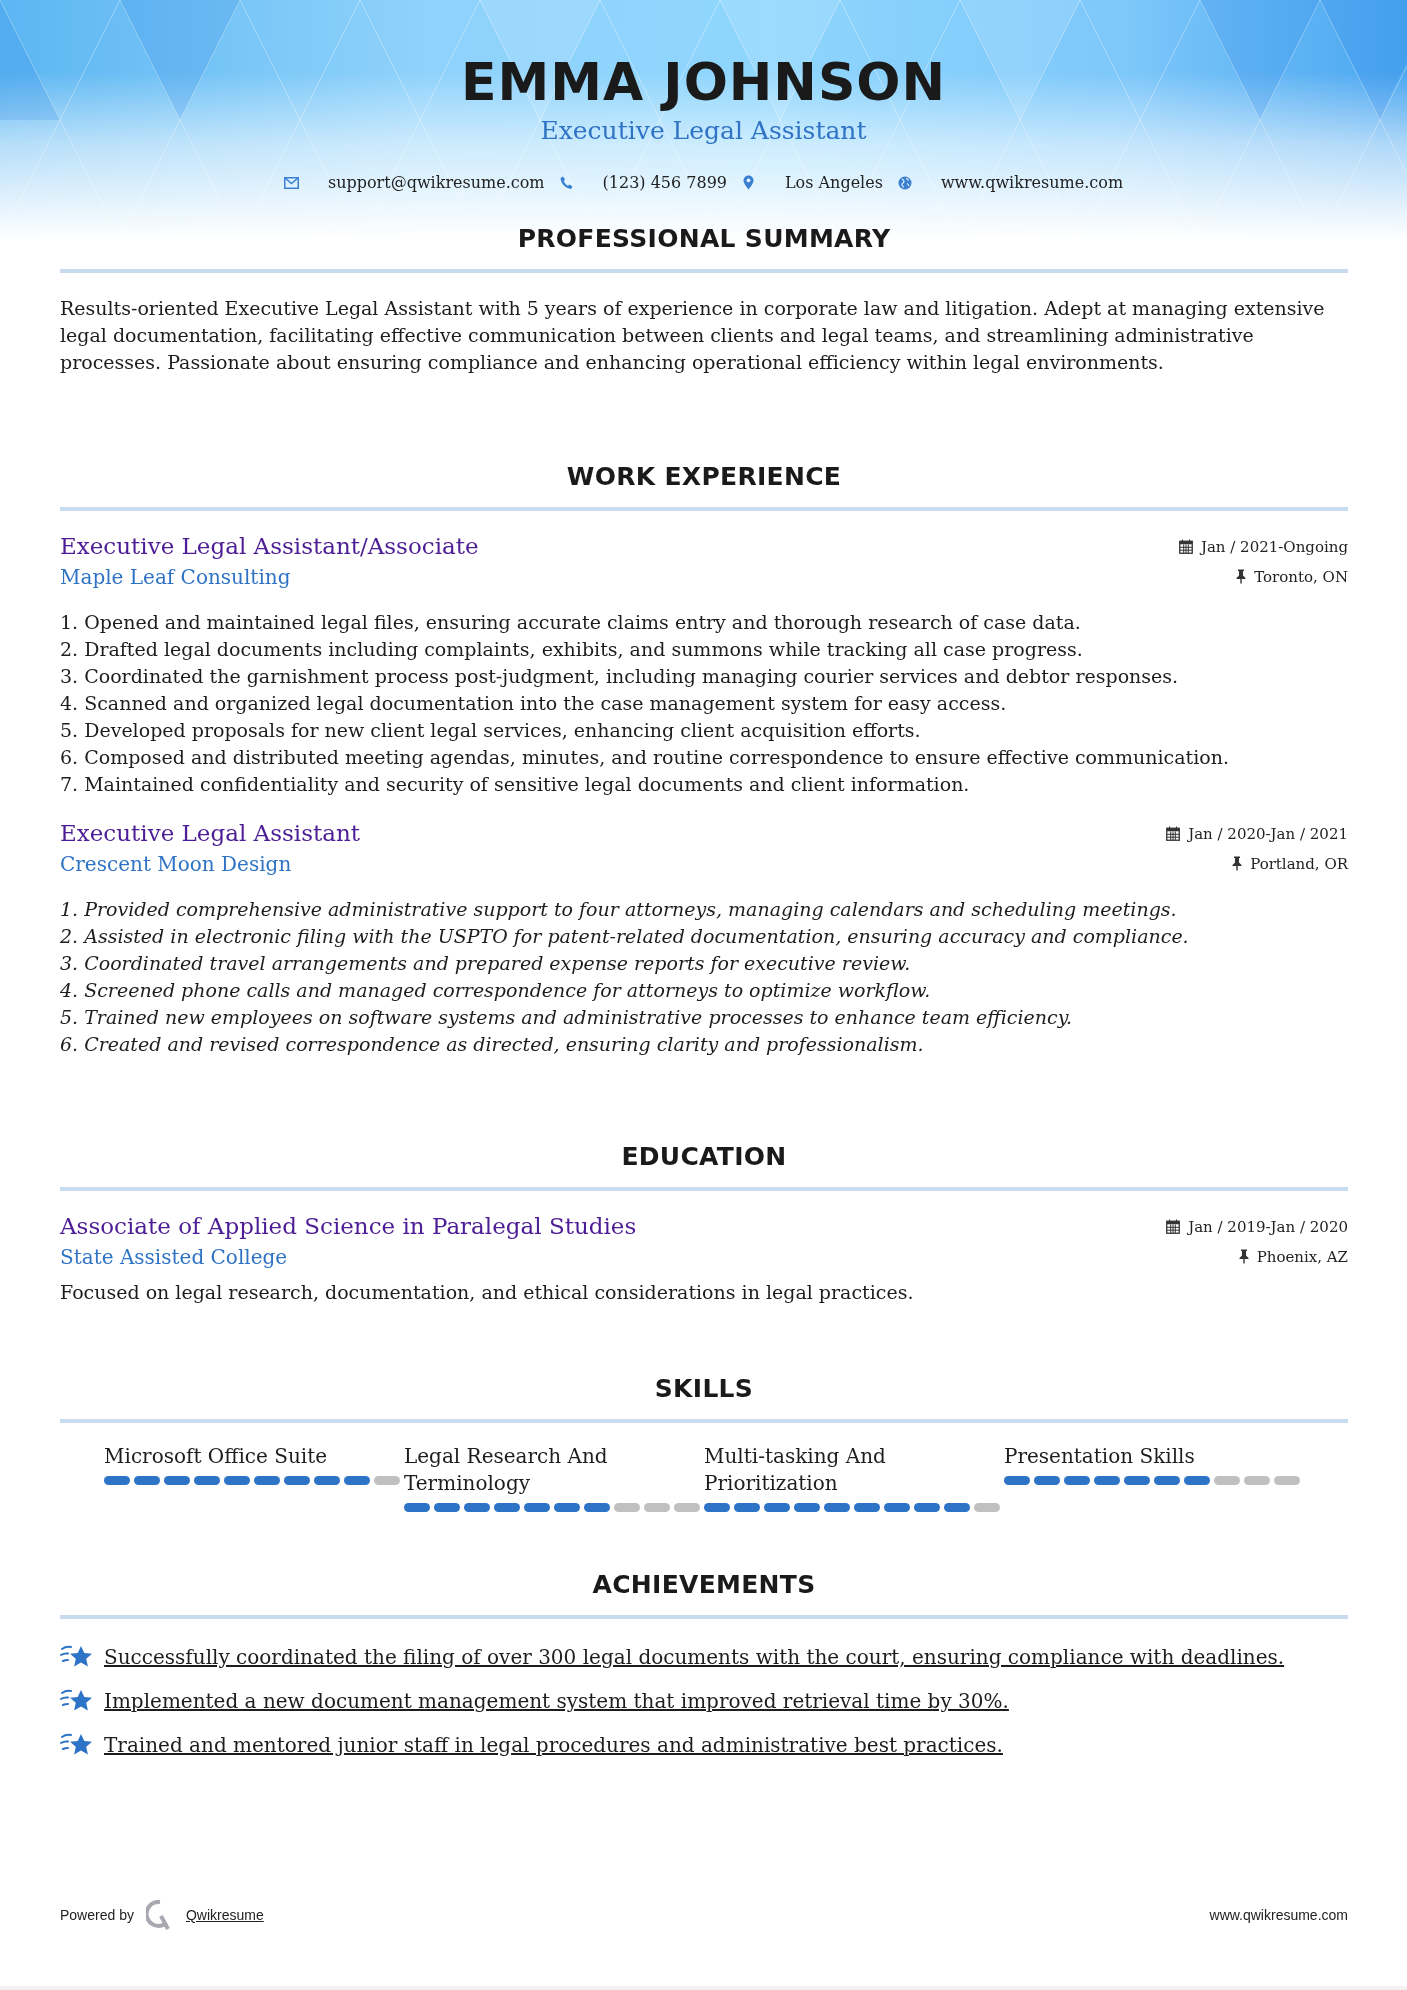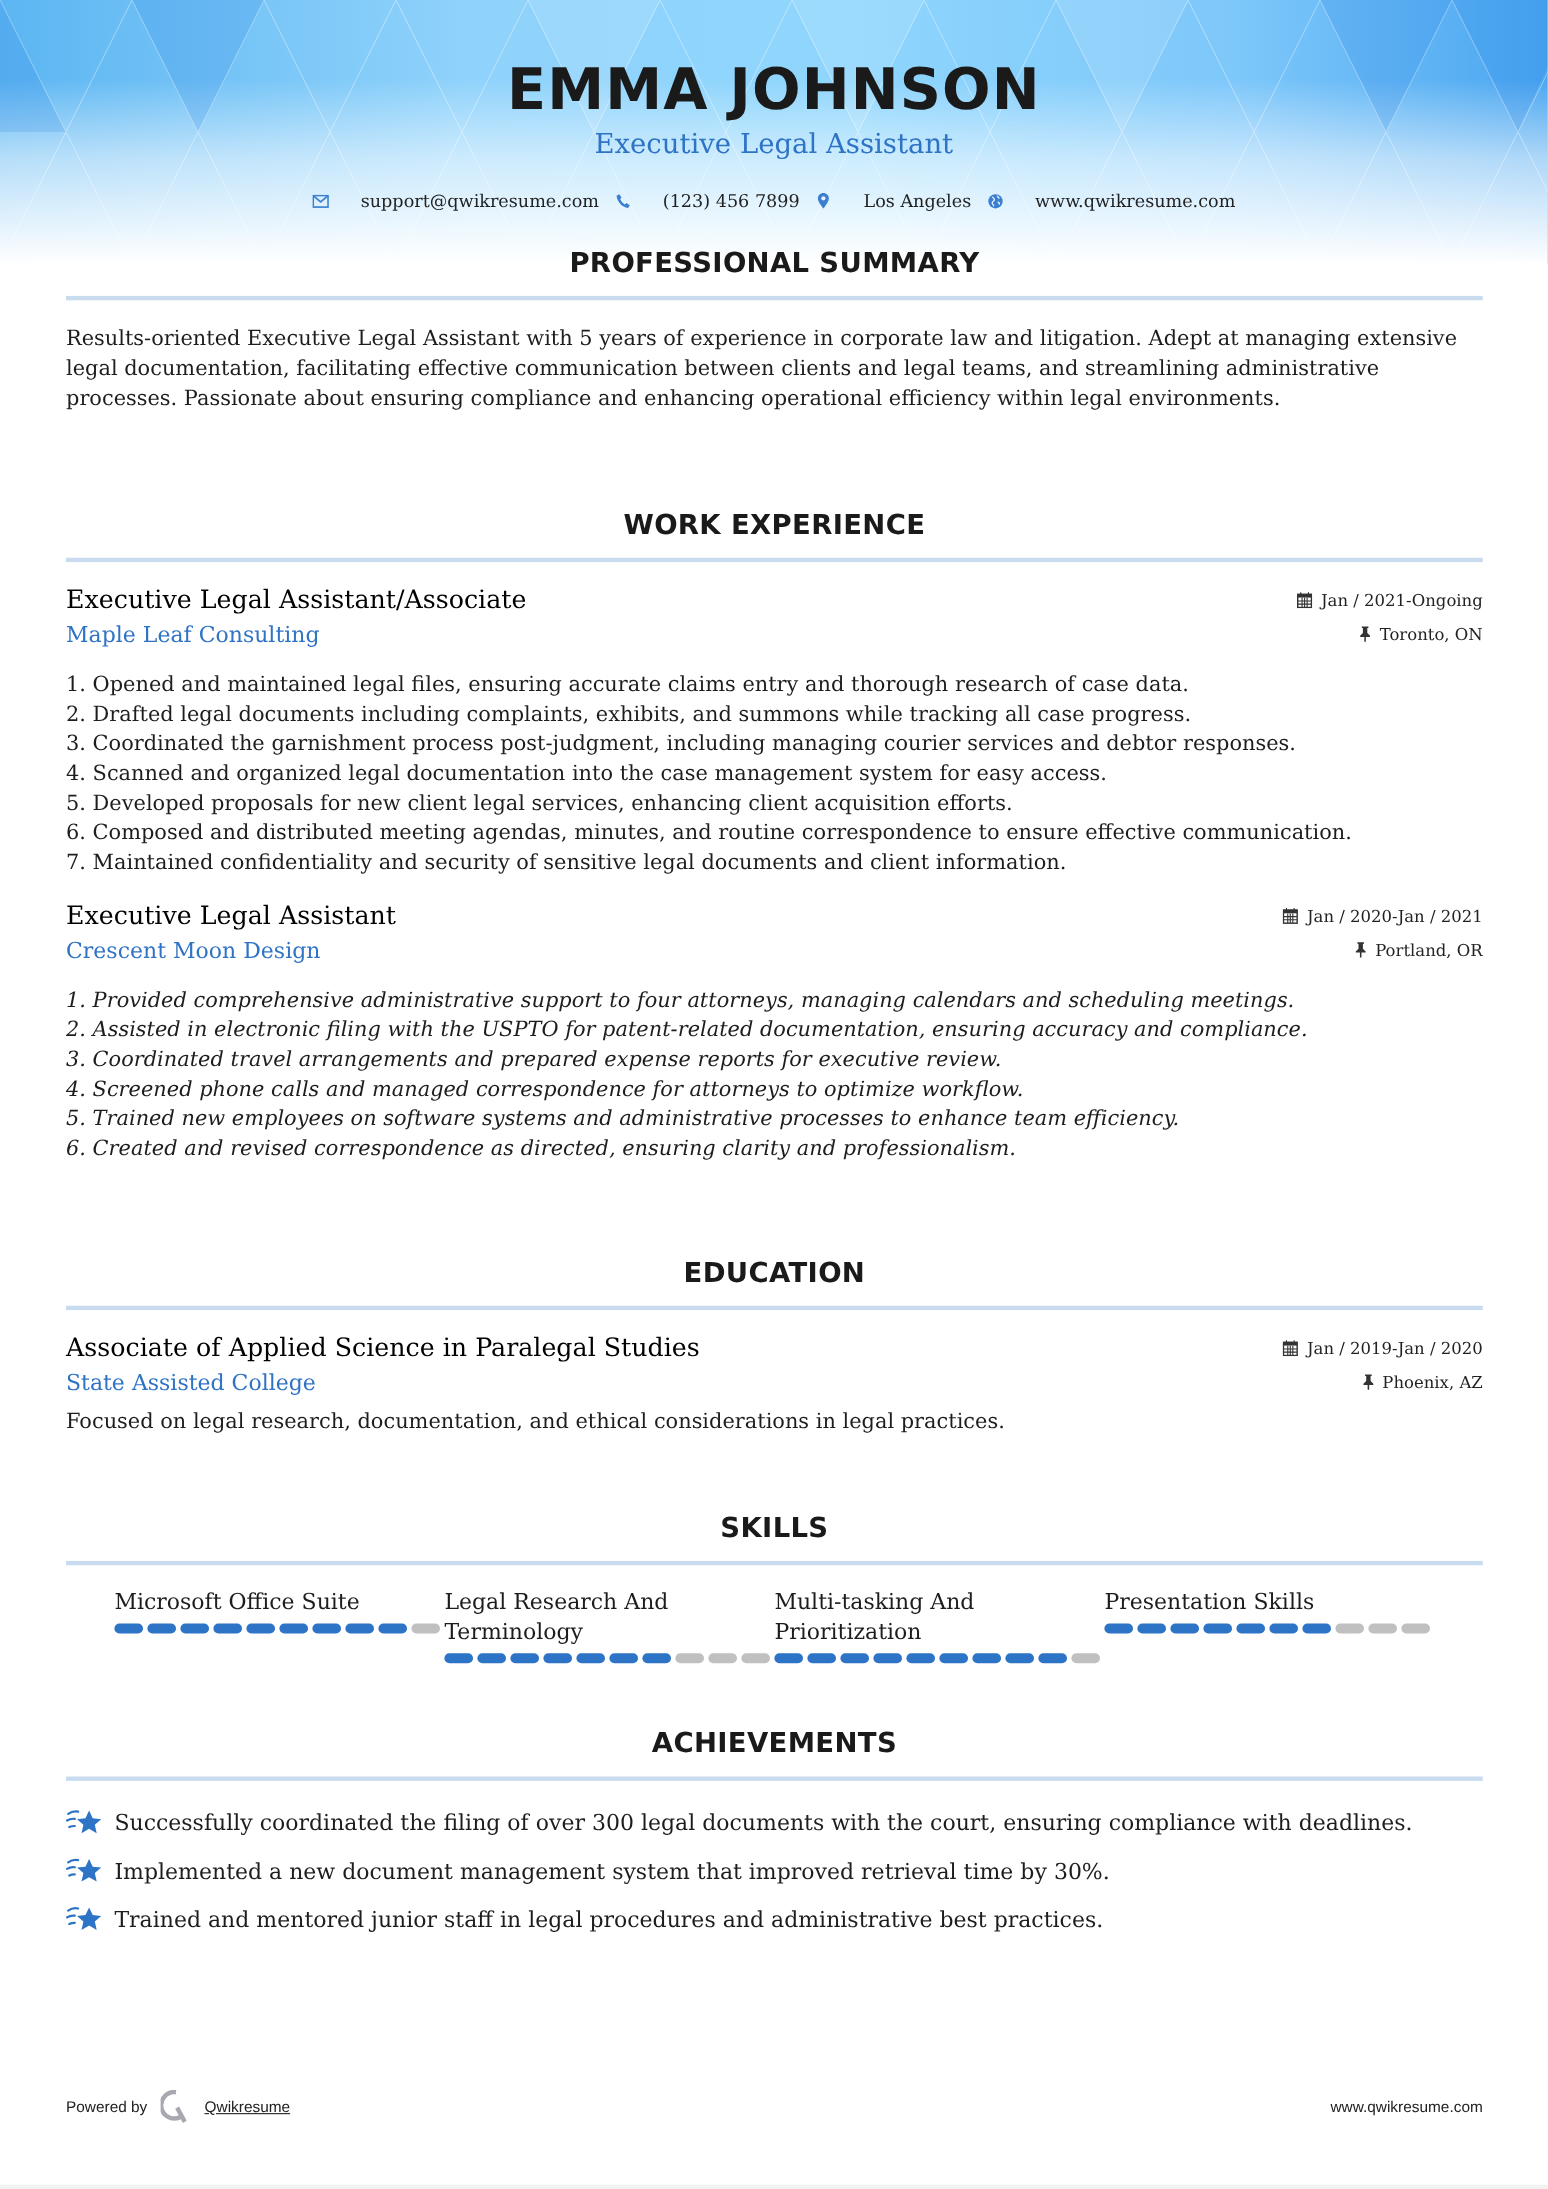--- a/index.html
+++ b/index.html
@@ -36,35 +36,35 @@
 
   .section-title {
     text-align: center; font-family: "DejaVu Sans", "Liberation Sans", sans-serif;
     font-weight: bold; font-size: 25px; color: #1a1a1a; letter-spacing: 0.3px;
   }
   .rule { height: 4px; background: #c9dcef; margin-top: 16px; }
 
   .para { font-size: 19px; line-height: 27px; color: #1d1d1d; }
 
   .job-row { display: flex; justify-content: space-between; align-items: baseline; }
-  .job-title { font-size: 23px; color: #000000; }
+  .job-title { font-size: 23px; color: #4c1d95; }
   .company { font-size: 20px; color: #2f73c5; }
   .meta { font-size: 15px; color: #222; display: flex; align-items: center; gap: 8px; }
   .meta svg { display: block; }
 
   ol.bullets { list-style: none; font-size: 19px; line-height: 27px; color: #1d1d1d; }
 
   .skills { display: flex; justify-content: center; }
   .skill { width: 300px; }
   .skill-name { font-size: 20px; line-height: 27px; color: #1d1d1d; }
   .bar { display: flex; gap: 4px; margin-top: 6px; }
   .seg { width: 26px; height: 9px; border-radius: 5px; background: #c0c0c0; }
   .seg.on { background: #2d73c6; }
 
-  .ach { display: flex; align-items: center; gap: 10px; font-size: 20px; color: #1d1d1d; height: 44px; }
+  .ach { display: flex; align-items: center; gap: 10px; font-size: 20px; color: #1d1d1d; height: 44px; text-decoration: underline; }
 
   .footer { position: absolute; left: 60px; width: 1288px; top: 1900px; display: flex; justify-content: space-between; align-items: center;
     font-family: "Liberation Sans", "DejaVu Sans", sans-serif; font-size: 14px; color: #222; }
   .powered { display: flex; align-items: center; gap: 12px; }
   .qlink { text-decoration: underline; color: #222; }
   .page-bottom { position: absolute; left: 0; top: 1986px; width: 1407px; height: 4px; background: #f2f2f2; }
 </style>
 </head>
 <body>
 

